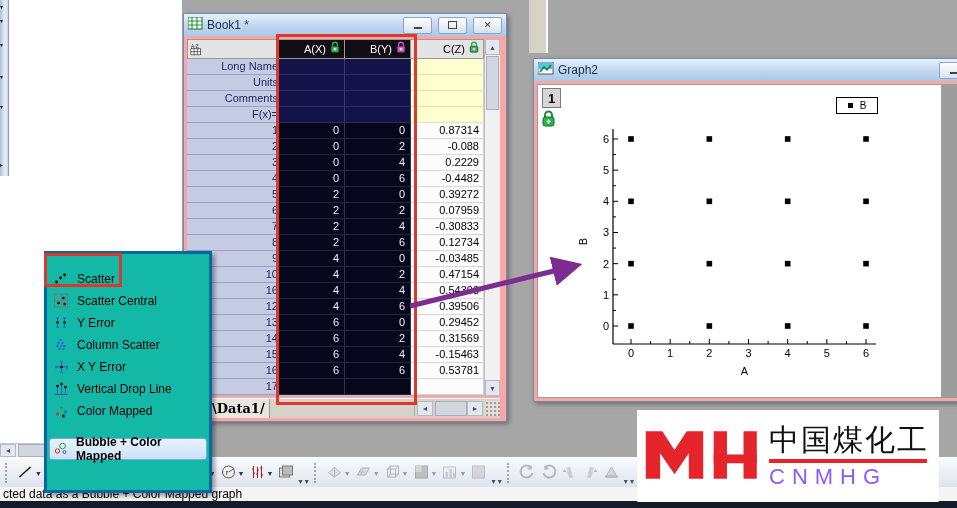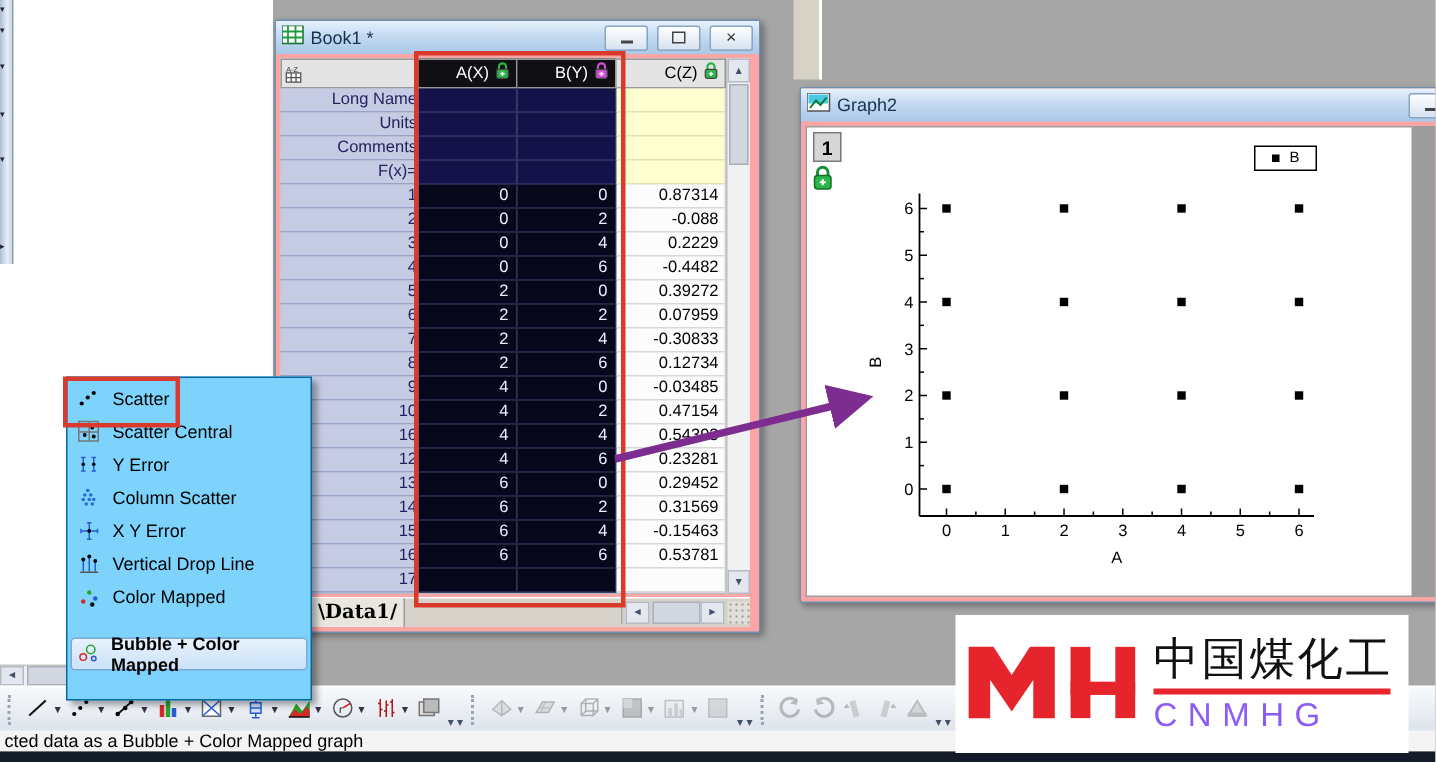--- a/index.html
+++ b/index.html
@@ -54,22 +54,22 @@
   .tab-arrow{width:15px;height:15px;border:1px solid #888;background:#e8e8e4;margin:0 2px;
              font-size:8px;display:flex;align-items:center;justify-content:center;}
   .sheet-tab{font-family:"DejaVu Serif",serif;font-weight:bold;font-size:13px;padding:0 4px;
              background:#e9e6df;border-right:1px solid #999;height:100%;display:flex;align-items:center;}
   .tab-hscroll{margin-left:auto;display:flex;align-items:center;height:15px;border-left:1px solid #aaa;padding-left:2px;}
   .tab-hscroll .hs-btn{height:13px;}
   .tab-hscroll .hs-thumb{height:13px;width:30px;}
   .grip{width:15px;height:15px;margin-left:2px;background:#e2dfd8;
         background-image:radial-gradient(#999 28%,transparent 30%);background-size:4px 4px;}
   
-  .menu{position:absolute;left:44px;top:251px;width:162px;background:#7dd3fc;border:1px solid #0369a1;
-        box-shadow:3px 3px 4px rgba(0,0,0,.35);padding:3px 0;z-index:30;}
+  .menu{position:absolute;left:44px;top:251px;width:162px;background:#14b8a6;border:3px solid #0369a1;
+        box-shadow:3px 3px 4px rgba(0,0,0,.35);padding:14px 0;z-index:30;}
   .menu-item{height:22px;display:flex;align-items:center;gap:7px;padding:0 6px 0 5px;font-size:12px;}
   .mi-icon{width:18px;height:16px;display:flex;align-items:center;justify-content:center;}
   .menu-item.hover{background:linear-gradient(#e8f2fd,#cbe2f9);border:1px solid #7da8d8;border-radius:3px;
                    margin:16px 2px;height:20px;padding:0 3px 0 2px;font-weight:bold;}
   .red-box{position:absolute;border:3px solid #d93a2c;z-index:45;pointer-events:none;}
   
   .graph-client{position:absolute;left:3px;top:25px;right:3px;bottom:3px;background:#9d9d9d;overflow:hidden;}
   .graph-page{position:absolute;left:1px;top:1px;width:403px;height:312px;background:#fff;}
   .layer-badge{position:absolute;left:4px;top:3px;width:17px;height:18px;background:#d6d6d6;
                border:1px solid #7a7a7a;font-weight:bold;font-size:13px;display:flex;align-items:center;justify-content:center;}
@@ -228,21 +228,21 @@
           <div class="cell c-dark">4</div>
           <div class="cell c-dark">2</div>
           <div class="cell c-light">0.47154</div>
           <div class="cell c-rowhead">16</div>
           <div class="cell c-dark">4</div>
           <div class="cell c-dark">4</div>
           <div class="cell c-light">0.54393</div>
           <div class="cell c-rowhead">12</div>
           <div class="cell c-dark">4</div>
           <div class="cell c-dark">6</div>
-          <div class="cell c-light">0.23281</div>
+          <div class="cell c-light">0.39506</div>
           <div class="cell c-rowhead">13</div>
           <div class="cell c-dark">6</div>
           <div class="cell c-dark">0</div>
           <div class="cell c-light">0.29452</div>
           <div class="cell c-rowhead">14</div>
           <div class="cell c-dark">6</div>
           <div class="cell c-dark">2</div>
           <div class="cell c-light">0.31569</div>
           <div class="cell c-rowhead">15</div>
           <div class="cell c-dark">6</div>

